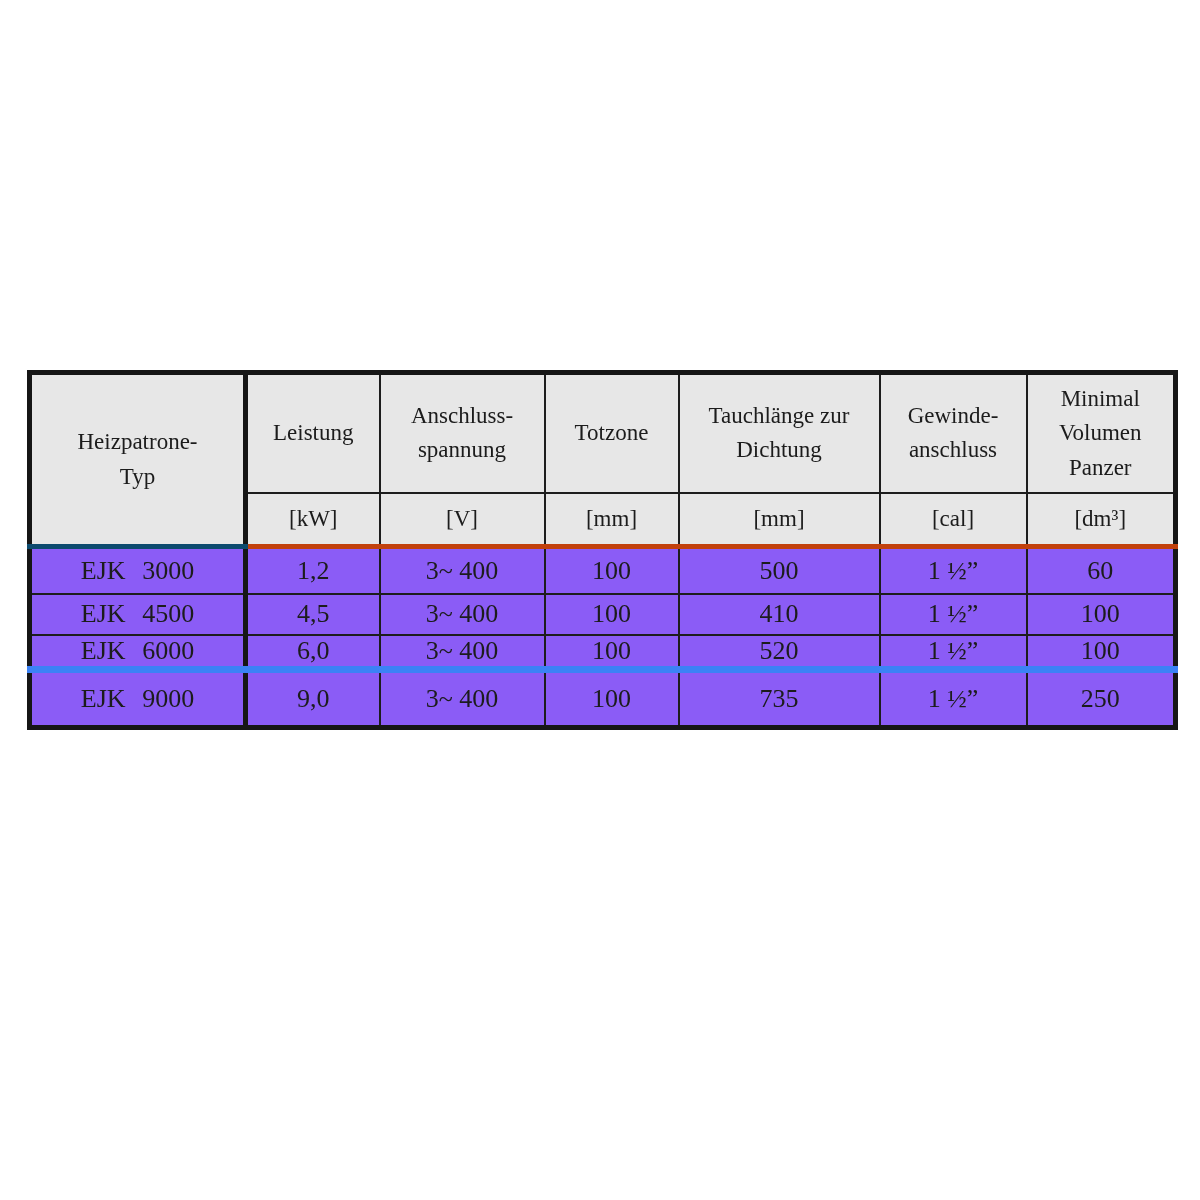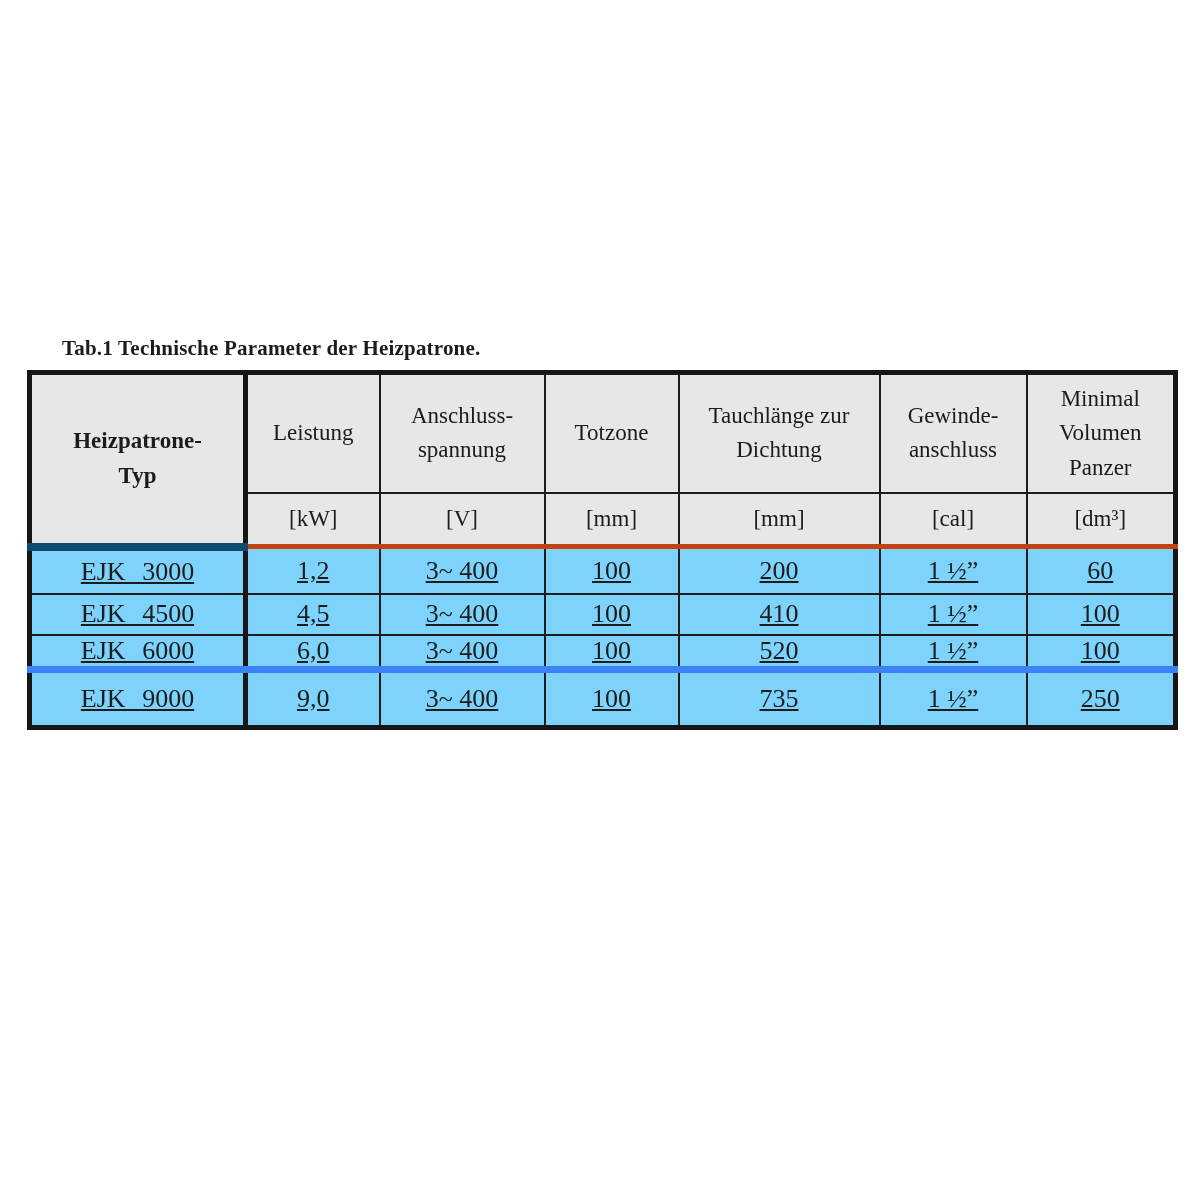--- a/index.html
+++ b/index.html
@@ -51,45 +51,42 @@
     white-space: pre-line;
   }
   .params tr.head-row { height: 120px; }
   .params tr.units-row { height: 54px; }
   .params tr.units-row th {
     border-bottom: 5px solid #c2410c;
     font-size: 23px;
   }
   .params th.typ-head {
     border-right: 5px solid #161616;
-    border-bottom: 8px solid #0c4a6e;
-    font-weight: bold;
+    border-bottom: 5px solid #0c4a6e;
   }
   
   .params tbody td {
-    background: #7dd3fc;
+    background: #8b5cf6;
     font-size: 26px;
-    text-decoration: underline;
   }
   .params tbody td.typ-cell {
     border-right: 5px solid #161616;
     word-spacing: 10px;
   }
   .params tr.row-0 { height: 47px; }
   .params tr.row-1 { height: 41px; }
   .params tr.row-2 { height: 32px; }
   .params tr.row-3 { height: 58px; }
   .params tr.row-3 td { border-top: 7px solid #3b82f6; }
 </style>
 </head>
 <body>
 
 <div class="page">
 
-  <p class="caption">Tab.1 Technische Parameter der Heizpatrone.</p>
 
   <table class="params">
     <colgroup>
       <col style="width:216px">
       <col style="width:134px">
       <col style="width:165px">
       <col style="width:134px">
       <col style="width:201px">
       <col style="width:147px">
       <col style="width:149px">
@@ -118,21 +115,21 @@
         <th>[cal]</th>
         <th>[dm³]</th>
       </tr>
     </thead>
     <tbody>
       <tr class="row-0">
         <td class="typ-cell">EJK 3000</td>
         <td>1,2</td>
         <td>3~ 400</td>
         <td>100</td>
-        <td>200</td>
+        <td>500</td>
         <td>1 ½”</td>
         <td>60</td>
       </tr>
       <tr class="row-1">
         <td class="typ-cell">EJK 4500</td>
         <td>4,5</td>
         <td>3~ 400</td>
         <td>100</td>
         <td>410</td>
         <td>1 ½”</td>

